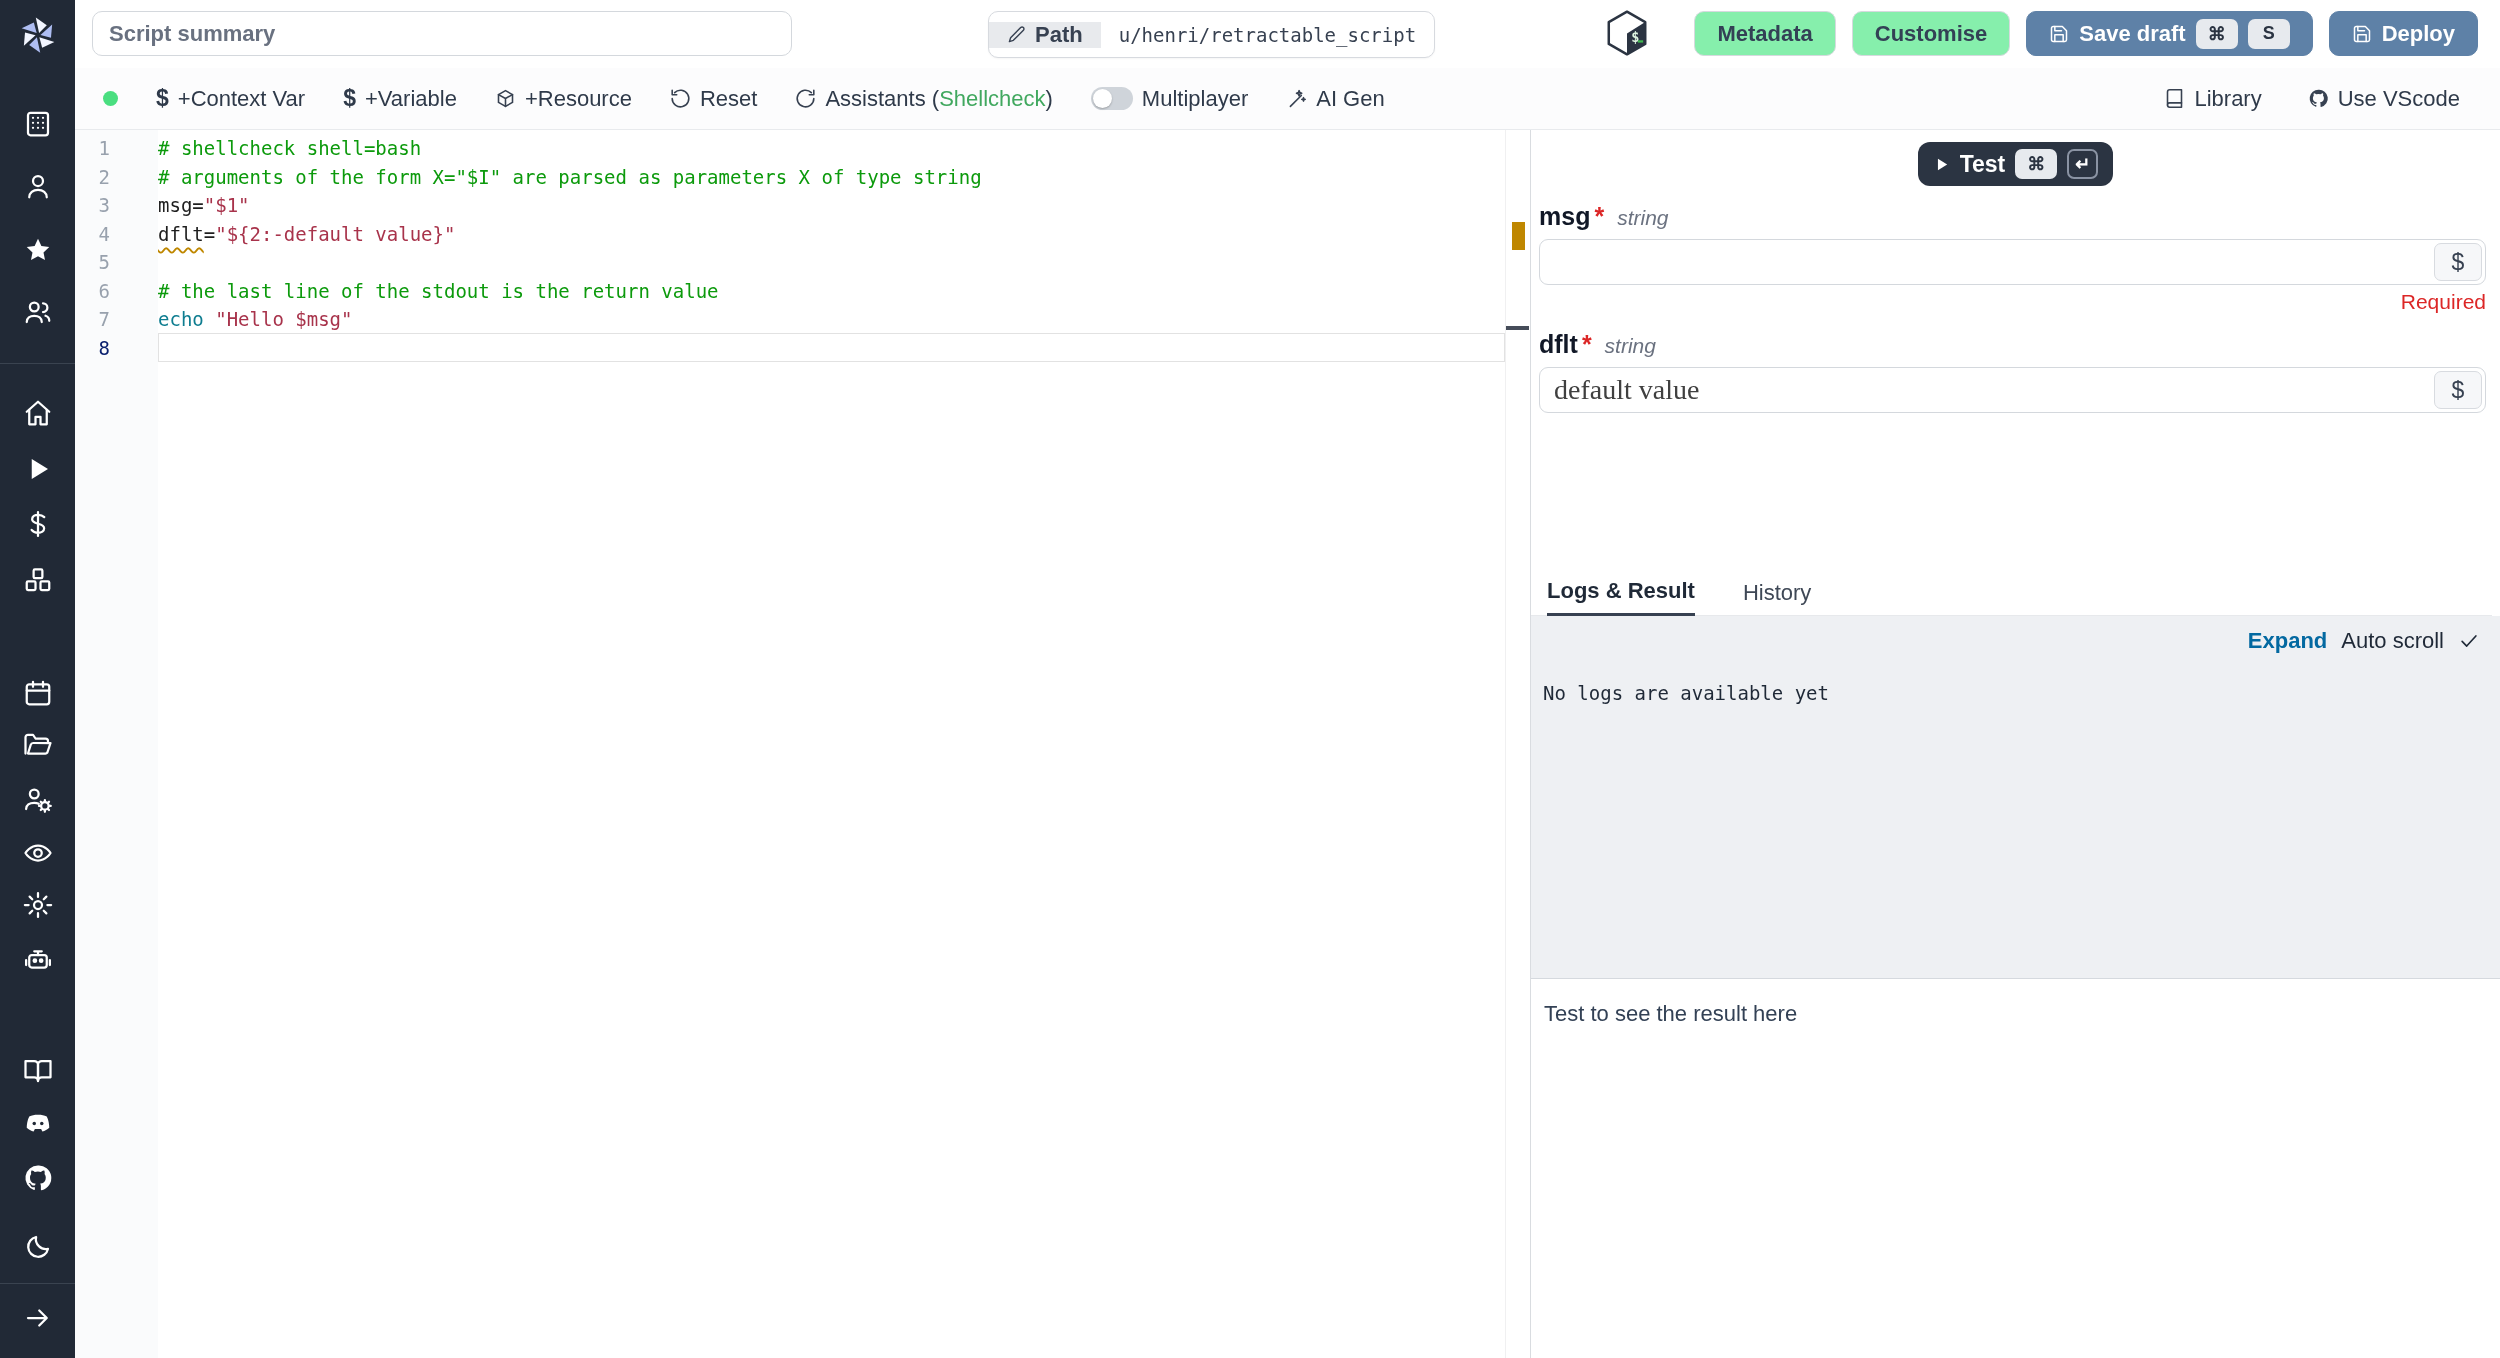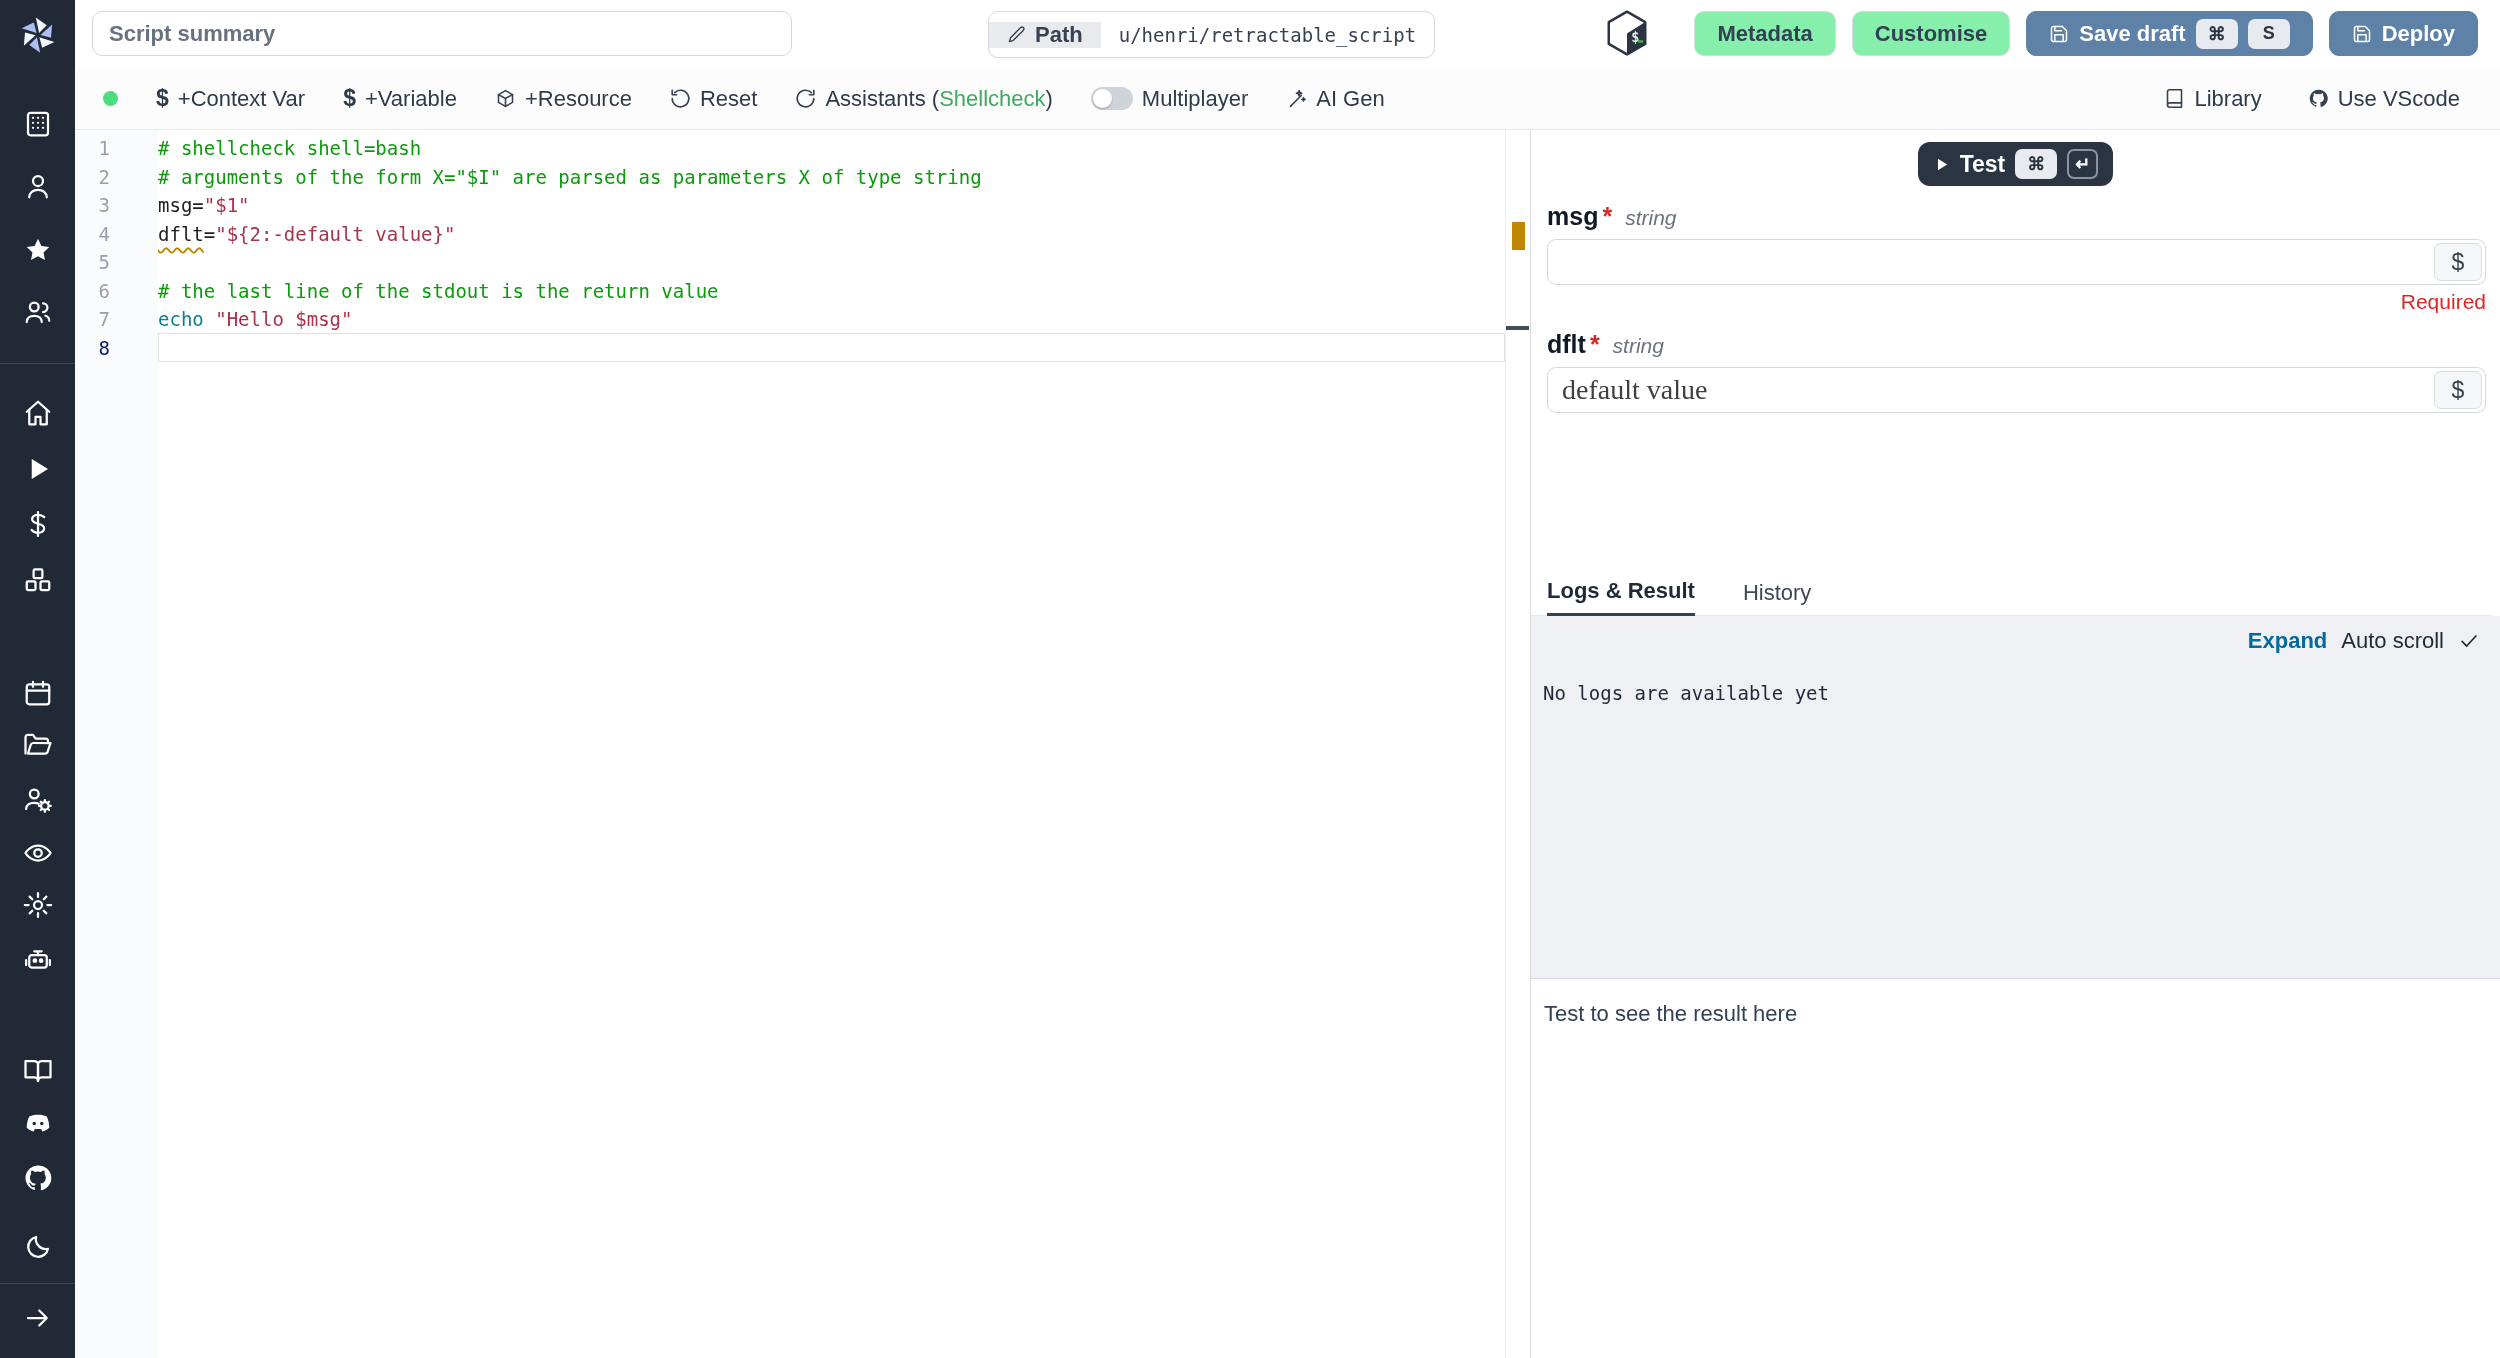--- a/index.html
+++ b/index.html
@@ -72,21 +72,21 @@
   .ruler-warn{position:absolute;left:1437px;top:92px;width:13px;height:28px;background:var(--warn-amber);}
   .ruler-cursor{position:absolute;left:1431px;top:196px;width:23px;height:4px;background:#454c59;}
 
   
   .rightpanel{position:absolute;left:1530px;top:130px;width:970px;bottom:0;background:#fff;border-left:1px solid #d9dce0;box-sizing:border-box;}
   .panel-form{position:absolute;top:0;left:0;right:0;height:440px;overflow:hidden;}
   .test-row{display:flex;justify-content:center;margin-top:12px;}
   .test-btn{display:flex;align-items:center;gap:10px;height:44px;padding:0 15px;background:var(--dark-btn);
             border:none;border-radius:12px;color:#fff;font-family:inherit;font-size:23px;font-weight:700;cursor:pointer;}
   .test-btn .icon{width:17px;height:17px;color:#fff;}
-  .field{margin:16px 14px 0 16px;}
+  .field{margin:16px 14px 0 8px;}
   .field-label{display:flex;align-items:baseline;gap:4px;margin-bottom:8px;}
   .fname{font-size:25px;font-weight:700;color:#111827;}
   .fstar{font-size:25px;font-weight:700;color:var(--required-red);}
   .ftype{font-size:21px;font-style:italic;color:#6b7280;margin-left:9px;}
   .igroup{display:flex;align-items:stretch;border:1px solid #d4d8dd;border-radius:9px;height:46px;background:#fff;box-sizing:border-box;}
   .igroup input{flex:1;border:none;outline:none;padding:0 14px;font-family:Liberation Serif, serif;font-size:28px;color:#404040;background:transparent;min-width:0;}
   .dollar-btn{flex:0 0 48px;margin:3px 3px 3px 0;border:1px solid #d8dbe0;border-radius:7px;background:#f6f7f9;
               font-family:inherit;font-size:23px;color:#374151;display:flex;align-items:center;justify-content:center;cursor:pointer;}
   .fnote{margin-top:5px;text-align:right;font-size:21px;color:var(--required-red);min-height:10px;}
 

